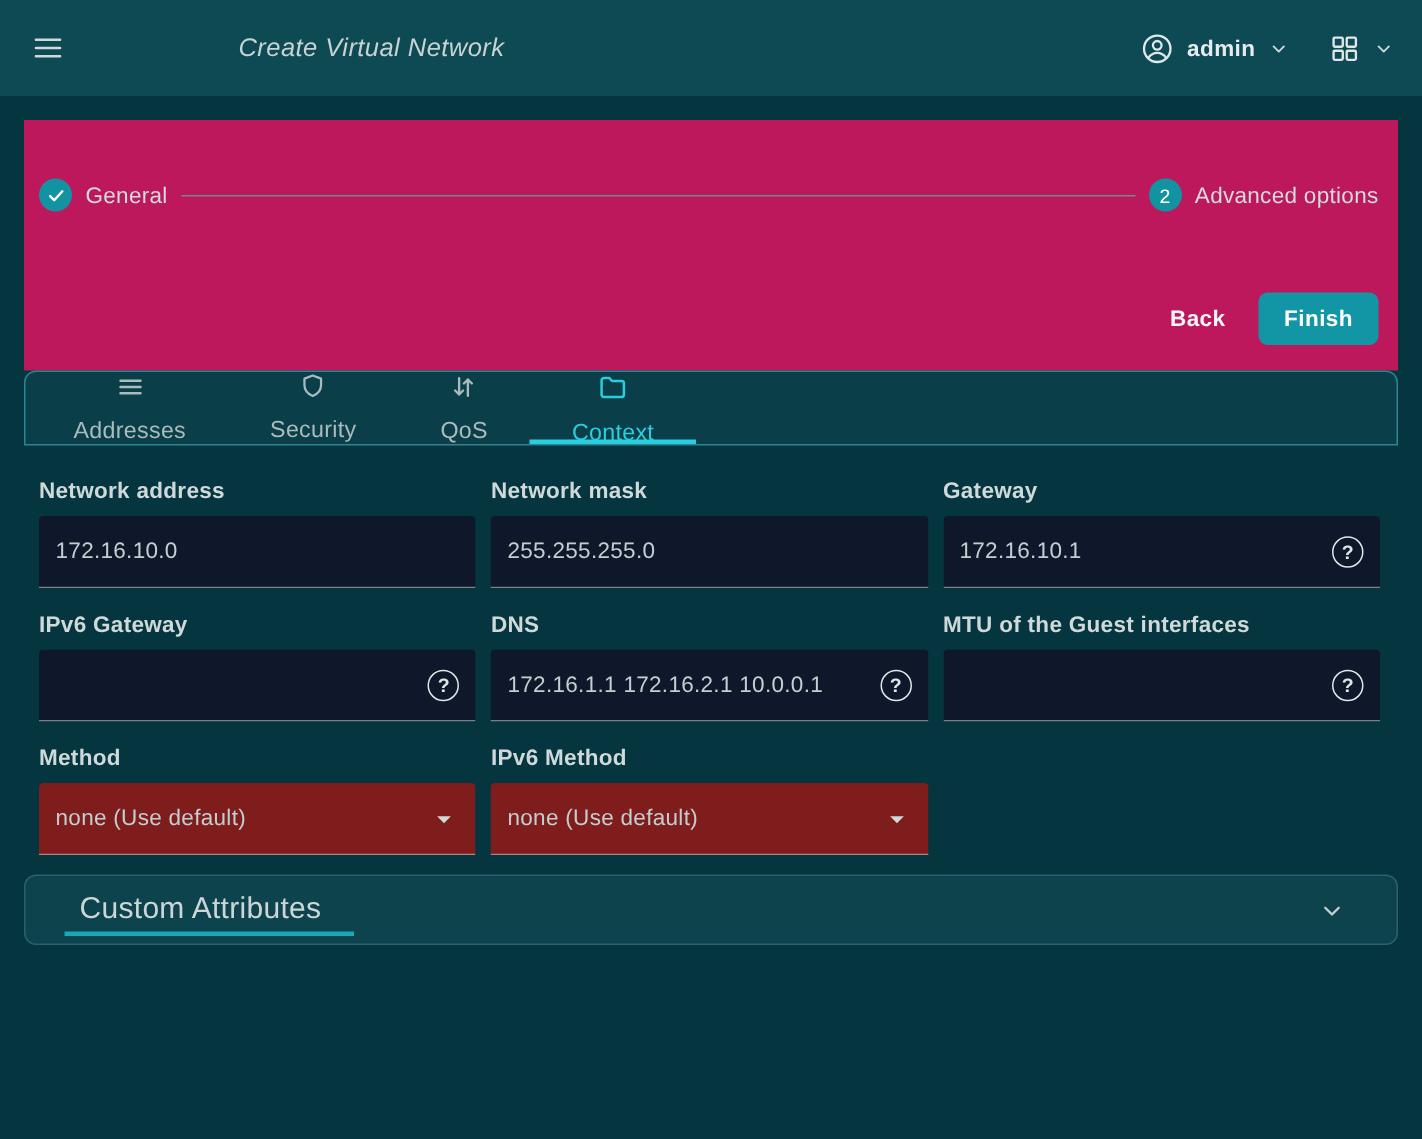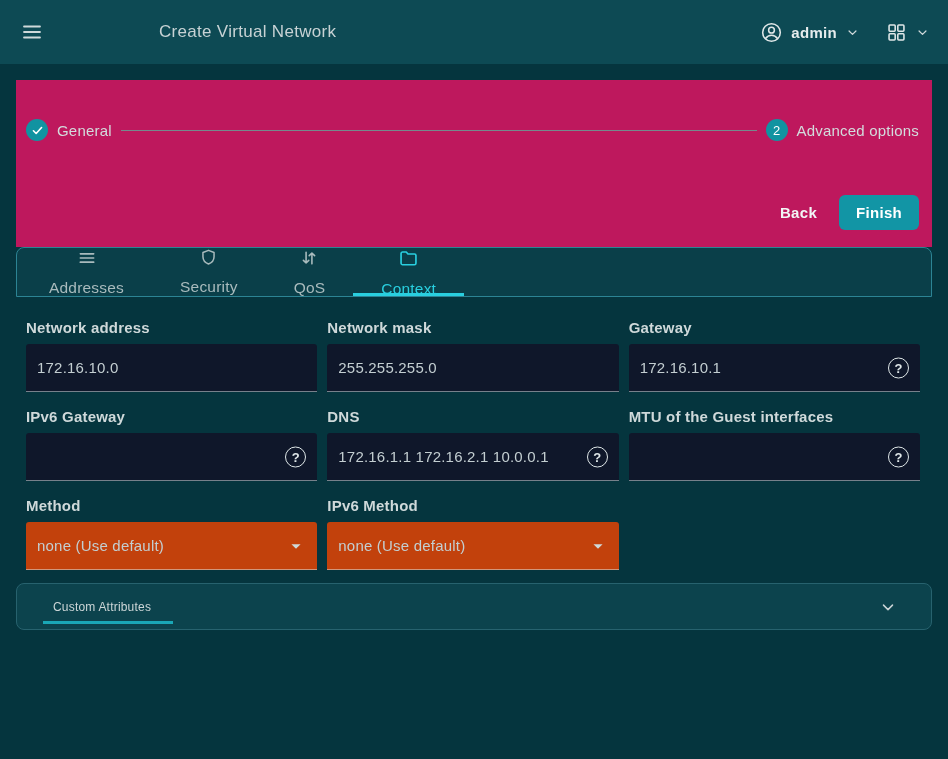--- a/index.html
+++ b/index.html
@@ -14,21 +14,21 @@
 
   
   .topbar {
     height:64px; background:#0d4a54;
     display:flex; align-items:center;
     padding:0 18px;
   }
   .icon-btn { background:none; border:none; cursor:pointer; padding:2px; display:flex; align-items:center; }
   .page-title {
     margin-left:113px;
-    font-size:17px; font-weight:400; letter-spacing:.3px; color:#c7d2d4;
+    font-size:17px; font-weight:400; letter-spacing:.3px; color:#c7d2d4;font-style:italic;
   }
   .topbar-right { margin-left:auto; display:flex; align-items:center; gap:26px; }
   .user-menu, .apps-menu { display:flex; align-items:center; gap:8px; cursor:pointer; }
   .username { font-size:15px; font-weight:bold; color:#e6eced; letter-spacing:.3px; }
 
   
   .panel {
     margin:16px 16px 0 16px;
     height:167px;
     background:#be185d;
@@ -94,41 +94,41 @@
     padding:0 44px 0 11px;
     font-family:inherit; font-size:15px; color:#c3ced1; letter-spacing:.2px;
   }
   .help-icon {
     position:absolute; right:11px; top:50%; transform:translateY(-50%);
     width:21px; height:21px; border:1.5px solid #dfe7e8; border-radius:50%;
     color:#dfe7e8; font-size:13px; font-weight:bold;
     display:flex; align-items:center; justify-content:center; cursor:pointer;
   }
   .select-box {
-    height:48px; background:#c2410c;
+    height:48px; background:#7f1d1d;
     border-bottom:1px solid rgba(223,235,236,.5);
     border-radius:3px 3px 0 0;
     display:flex; align-items:center;
     padding:0 40px 0 11px; position:relative; cursor:pointer;
     font-size:15px; color:#c3ced1; letter-spacing:.2px;
   }
   .select-caret { position:absolute; right:10px; top:50%; transform:translateY(-50%); }
 
   
   .accordion {
     margin:13px 16px 0 16px; height:47px;
     background:#0c434d;
     border:1px solid #27626e; border-radius:8px;
     display:flex; align-items:center; cursor:pointer;
   }
   .accordion-title-wrap {
     height:100%; display:flex; align-items:center;
     margin-left:36px; position:relative;
   }
-  .accordion-title { font-size:12px; color:#ccd6d7; letter-spacing:.2px; }
+  .accordion-title { font-size:20px; color:#ccd6d7; letter-spacing:.2px; }
   .accordion-title-wrap::after {
     content:""; position:absolute; left:-10px; right:-22px; bottom:5px;
     height:3px; background:#1aa7b6;
   }
   .accordion-chevron { margin-left:auto; margin-right:34px; }
 </style>
 </head>
 <body>
 
 <header class="topbar">

